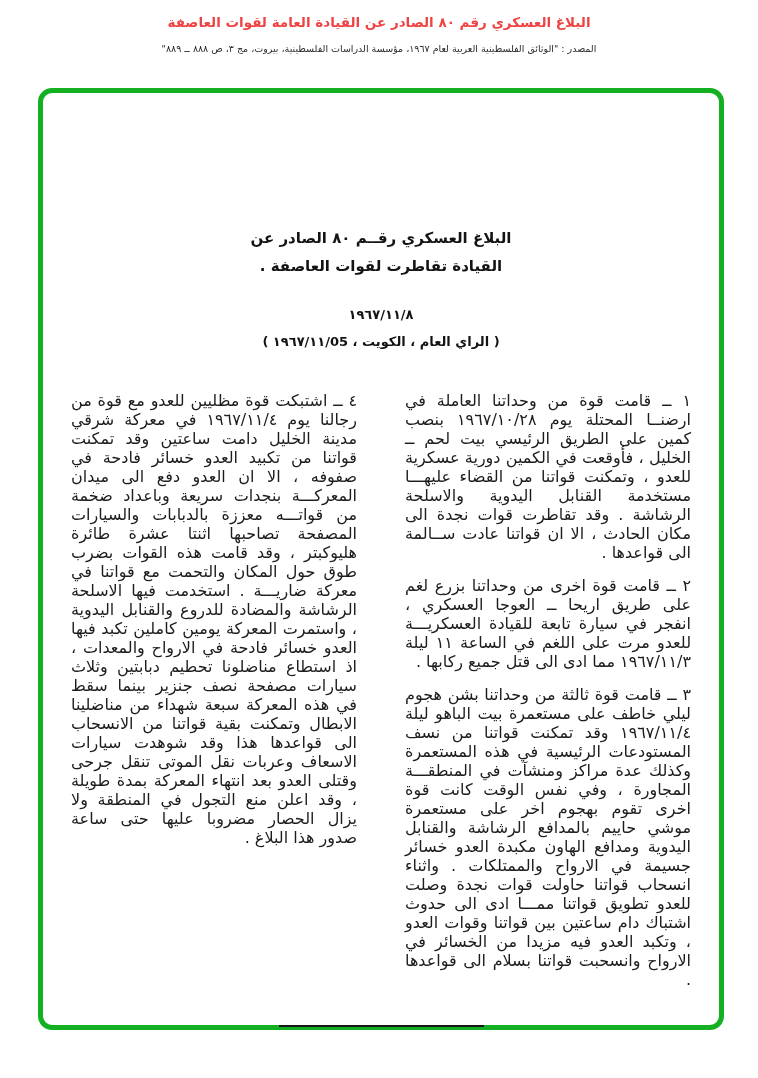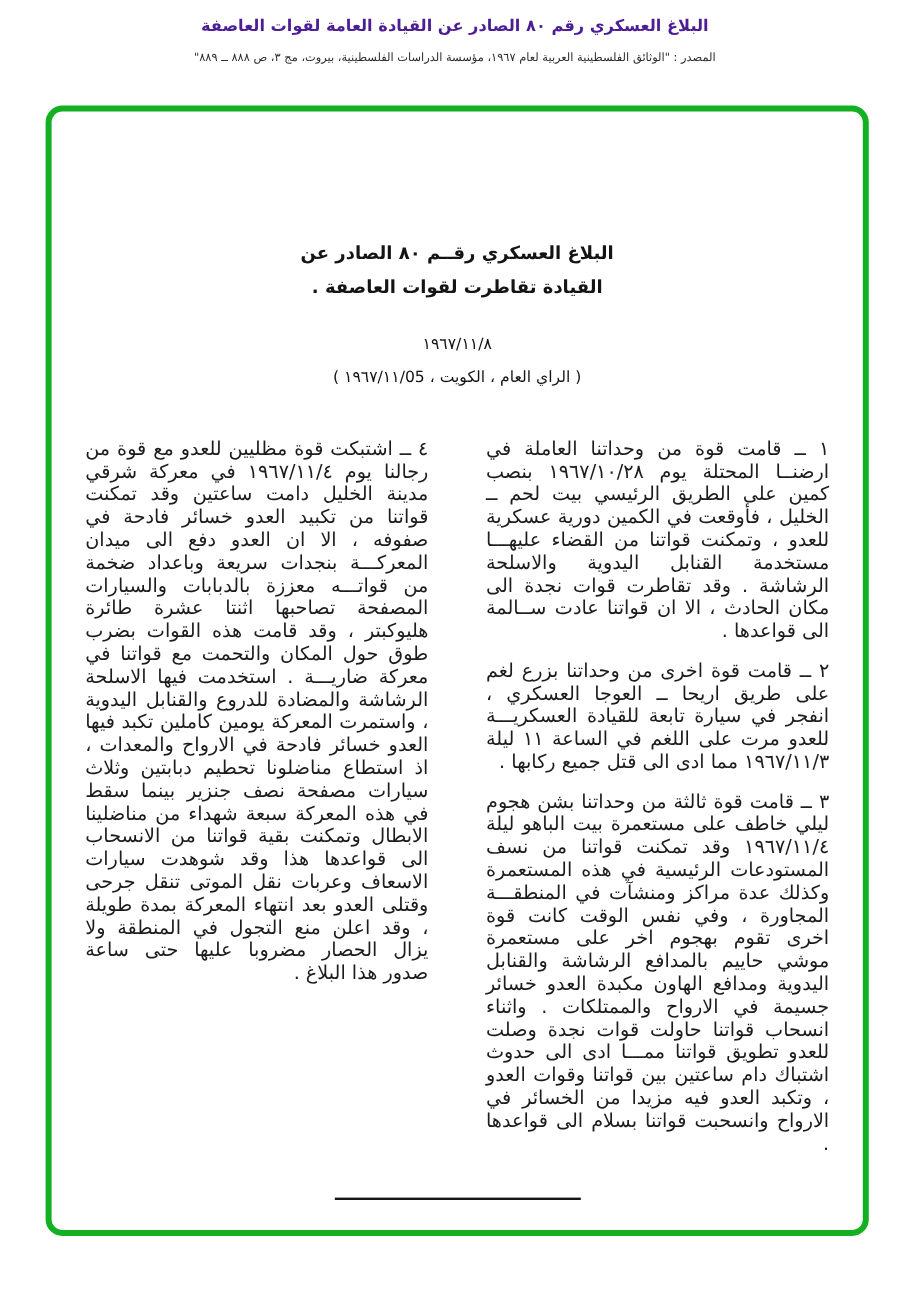--- a/index.html
+++ b/index.html
@@ -16,21 +16,21 @@
     overflow: hidden;
   }
   .top-header {
     direction: rtl;
     text-align: center;
     padding-top: 12px;
   }
   .top-title {
     font-size: 13.5px;
     font-weight: bold;
-    color: #4c1d95;
+    color: #ef4444;
     line-height: 1.6;
     letter-spacing: 0.2px;
   }
   .top-source {
     font-size: 9.5px;
     color: #2a2a2a;
     margin-top: 9px;
     letter-spacing: 0.2px;
   }
   .scan-frame {
@@ -41,31 +41,32 @@
     height: 932px;
     border: 5px solid #13b122;
     border-radius: 14px;
     background: #ffffff;
     box-sizing: content-box;
   }
   .doc {
     direction: rtl;
     padding: 105px 28px 0 28px;
     color: #1a1a1a;
+    margin-top: 27px;
   }
   .doc-title {
     text-align: center;
     font-weight: bold;
     font-size: 15px;
     line-height: 1.85;
     color: #141414;
   }
   .doc-dates {
     text-align: center;
-    font-weight: normal;
+    font-weight: bold;
     font-size: 13px;
     line-height: 2.1;
     margin-top: 20px;
     color: #141414;
   }
   .columns {
     display: flex;
     gap: 48px;
     margin-top: 36px;
   }

